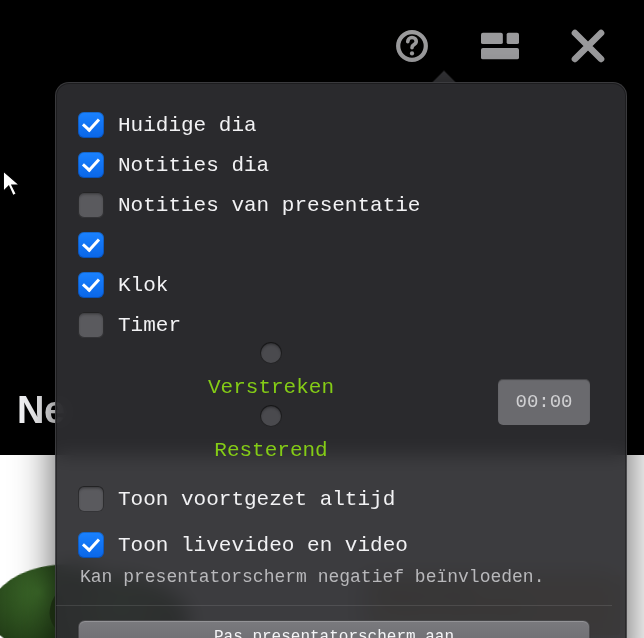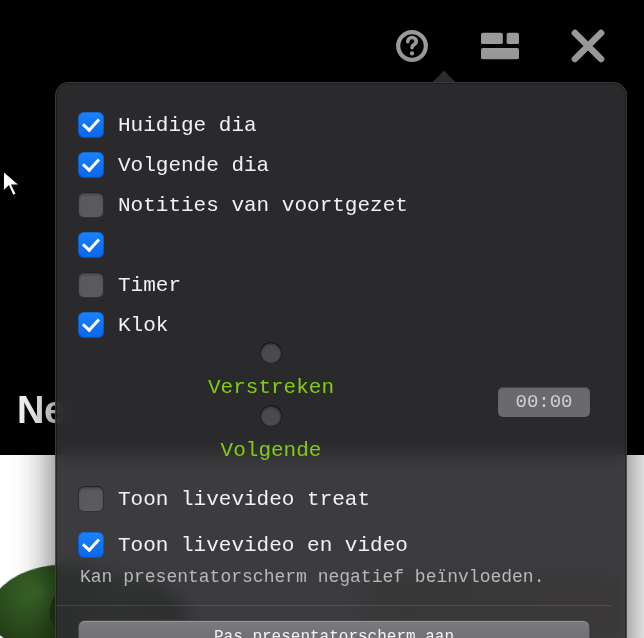--- a/index.html
+++ b/index.html
@@ -52,21 +52,21 @@
     content:""; position:absolute; left:5px; top:6px; width:13px; height:7px;
     border-left:3.2px solid #fff; border-bottom:3.2px solid #fff; transform:rotate(-48deg);
   }
   .lbl { color:#f2f2f4; }
 
   .timer-block { margin-left:40px; margin-top:-6px; }
   .radio-row { display:flex; align-items:center; gap:12px; font-size:21px; color:#84cc16; padding:3px 0;flex-direction:column;}
   .radio { width:22px; height:22px; border-radius:50%; background:#4a4a4e; box-shadow: inset 0 0 0 1px rgba(0,0,0,.5), inset 0 2px 3px rgba(0,0,0,.45); flex:0 0 22px;}
   .timer-line { display:flex; align-items:center; }
   .timer-field {
-    margin-left:auto; width:92px; height:30px; border-radius:5px;
+    margin-left:auto; width:92px; height:46px; border-radius:5px;
     background:#6a6a6e; color:#d0d0d2; font-size:19px; display:flex; align-items:center; justify-content:center;
     box-shadow: inset 0 1px 1px rgba(0,0,0,.35);
   }
 
   .spacer { height:14px; }
   .spacer-sm { height:6px; }
 
   .note { color:#b8b8bb; font-size:18px; padding-left:2px; padding-top:2px; }
 
   .divider { height:1px; background:rgba(255,255,255,.10); margin:18px -22px 14px -22px; }
@@ -123,60 +123,60 @@
   <div class="popover-wrap">
     <div class="arrow"></div>
     <div class="popover">
 
       <div class="row">
         <div class="chk checked"></div>
         <span class="lbl">Huidige dia</span>
       </div>
       <div class="row">
         <div class="chk checked"></div>
-        <span class="lbl">Volgende dia</span>
+        <span class="lbl">Notities dia</span>
       </div>
       <div class="row">
         <div class="chk"></div>
-        <span class="lbl">Notities van voortgezet</span>
+        <span class="lbl">Notities van presentatie</span>
       </div>
       <div class="row">
         <div class="chk checked"></div>
       </div>
       <div class="row">
+        <div class="chk checked"></div>
+        <span class="lbl">Klok</span>
+      </div>
+      <div class="row">
         <div class="chk"></div>
         <span class="lbl">Timer</span>
-      </div>
-      <div class="row">
-        <div class="chk checked"></div>
-        <span class="lbl">Klok</span>
       </div>
 
       <div class="timer-block">
         <div class="timer-line">
           <div style="flex:0 0 90px"></div>
           <div>
             <div class="radio-row">
               <div class="radio"></div>
               <span>Verstreken</span>
             </div>
             <div class="radio-row">
               <div class="radio"></div>
-              <span>Volgende</span>
+              <span>Resterend</span>
             </div>
           </div>
           <div class="timer-field">00:00</div>
         </div>
       </div>
 
       <div class="spacer"></div>
 
       <div class="row">
         <div class="chk"></div>
-        <span class="lbl">Toon livevideo treat</span>
+        <span class="lbl">Toon voortgezet altijd</span>
       </div>
 
       <div class="spacer-sm"></div>
 
       <div class="row">
         <div class="chk checked"></div>
         <span class="lbl">Toon livevideo en video</span>
       </div>
       <div class="note">Kan presentatorscherm negatief beïnvloeden.</div>
 

